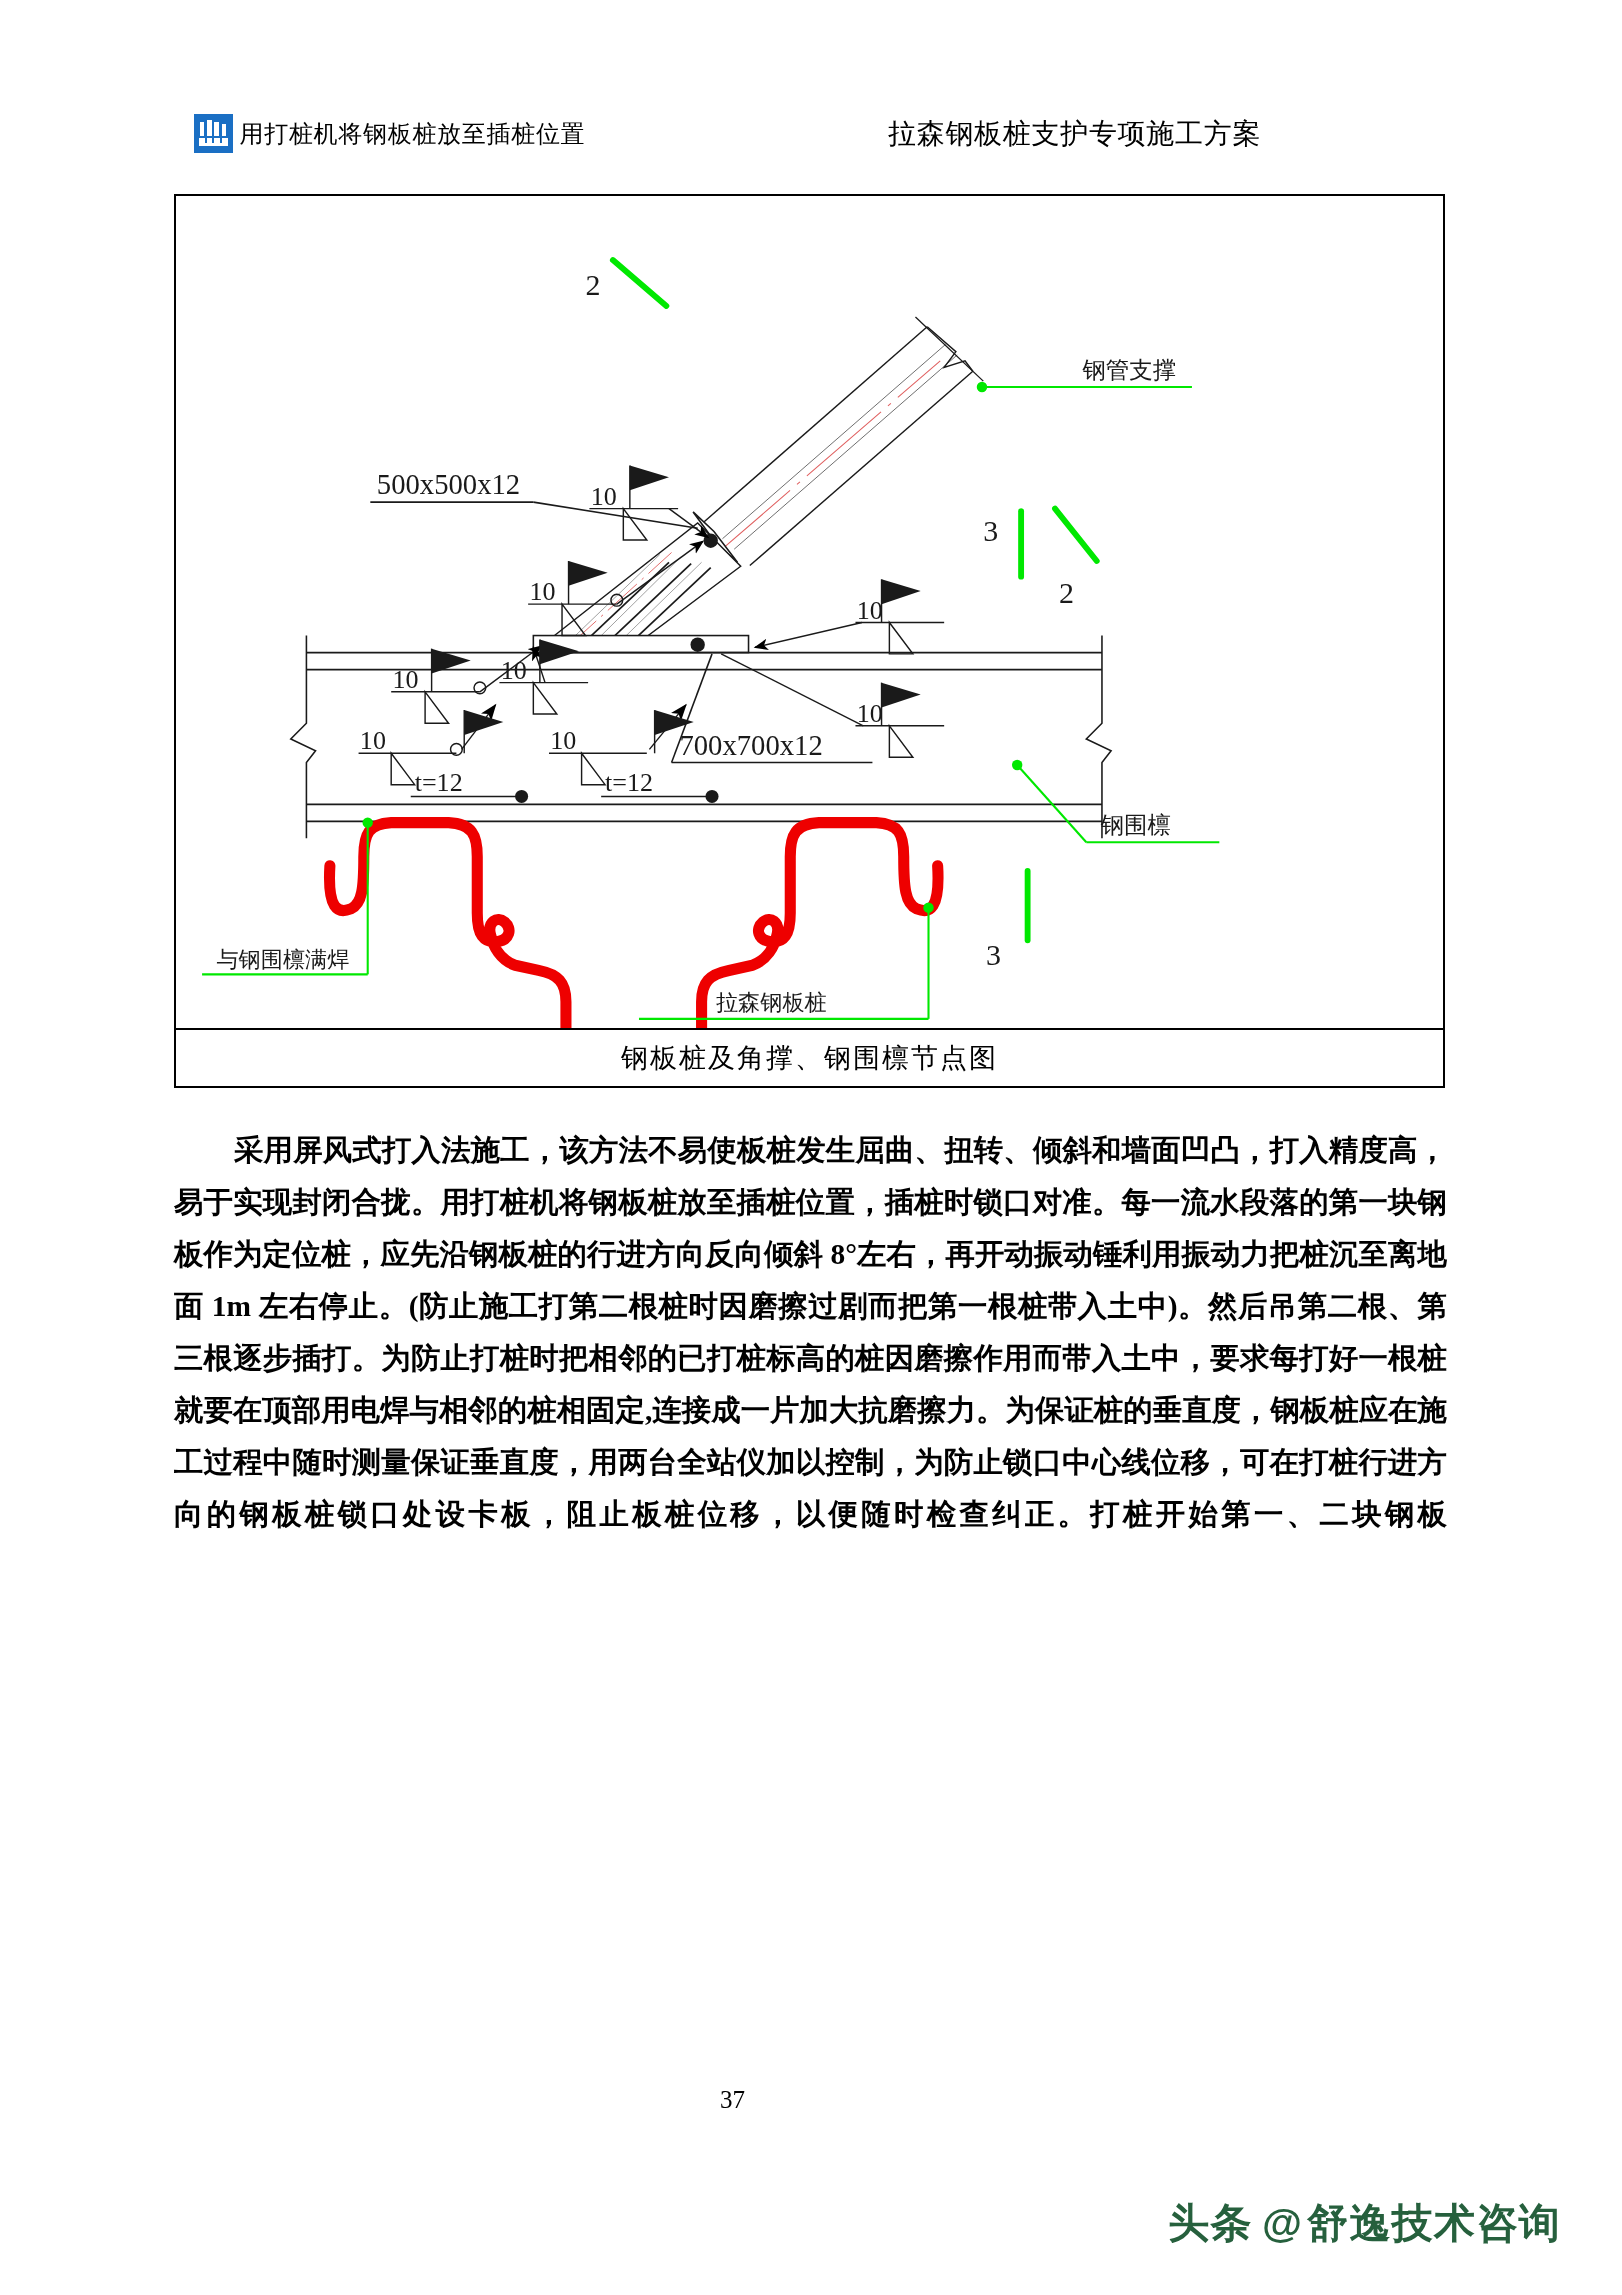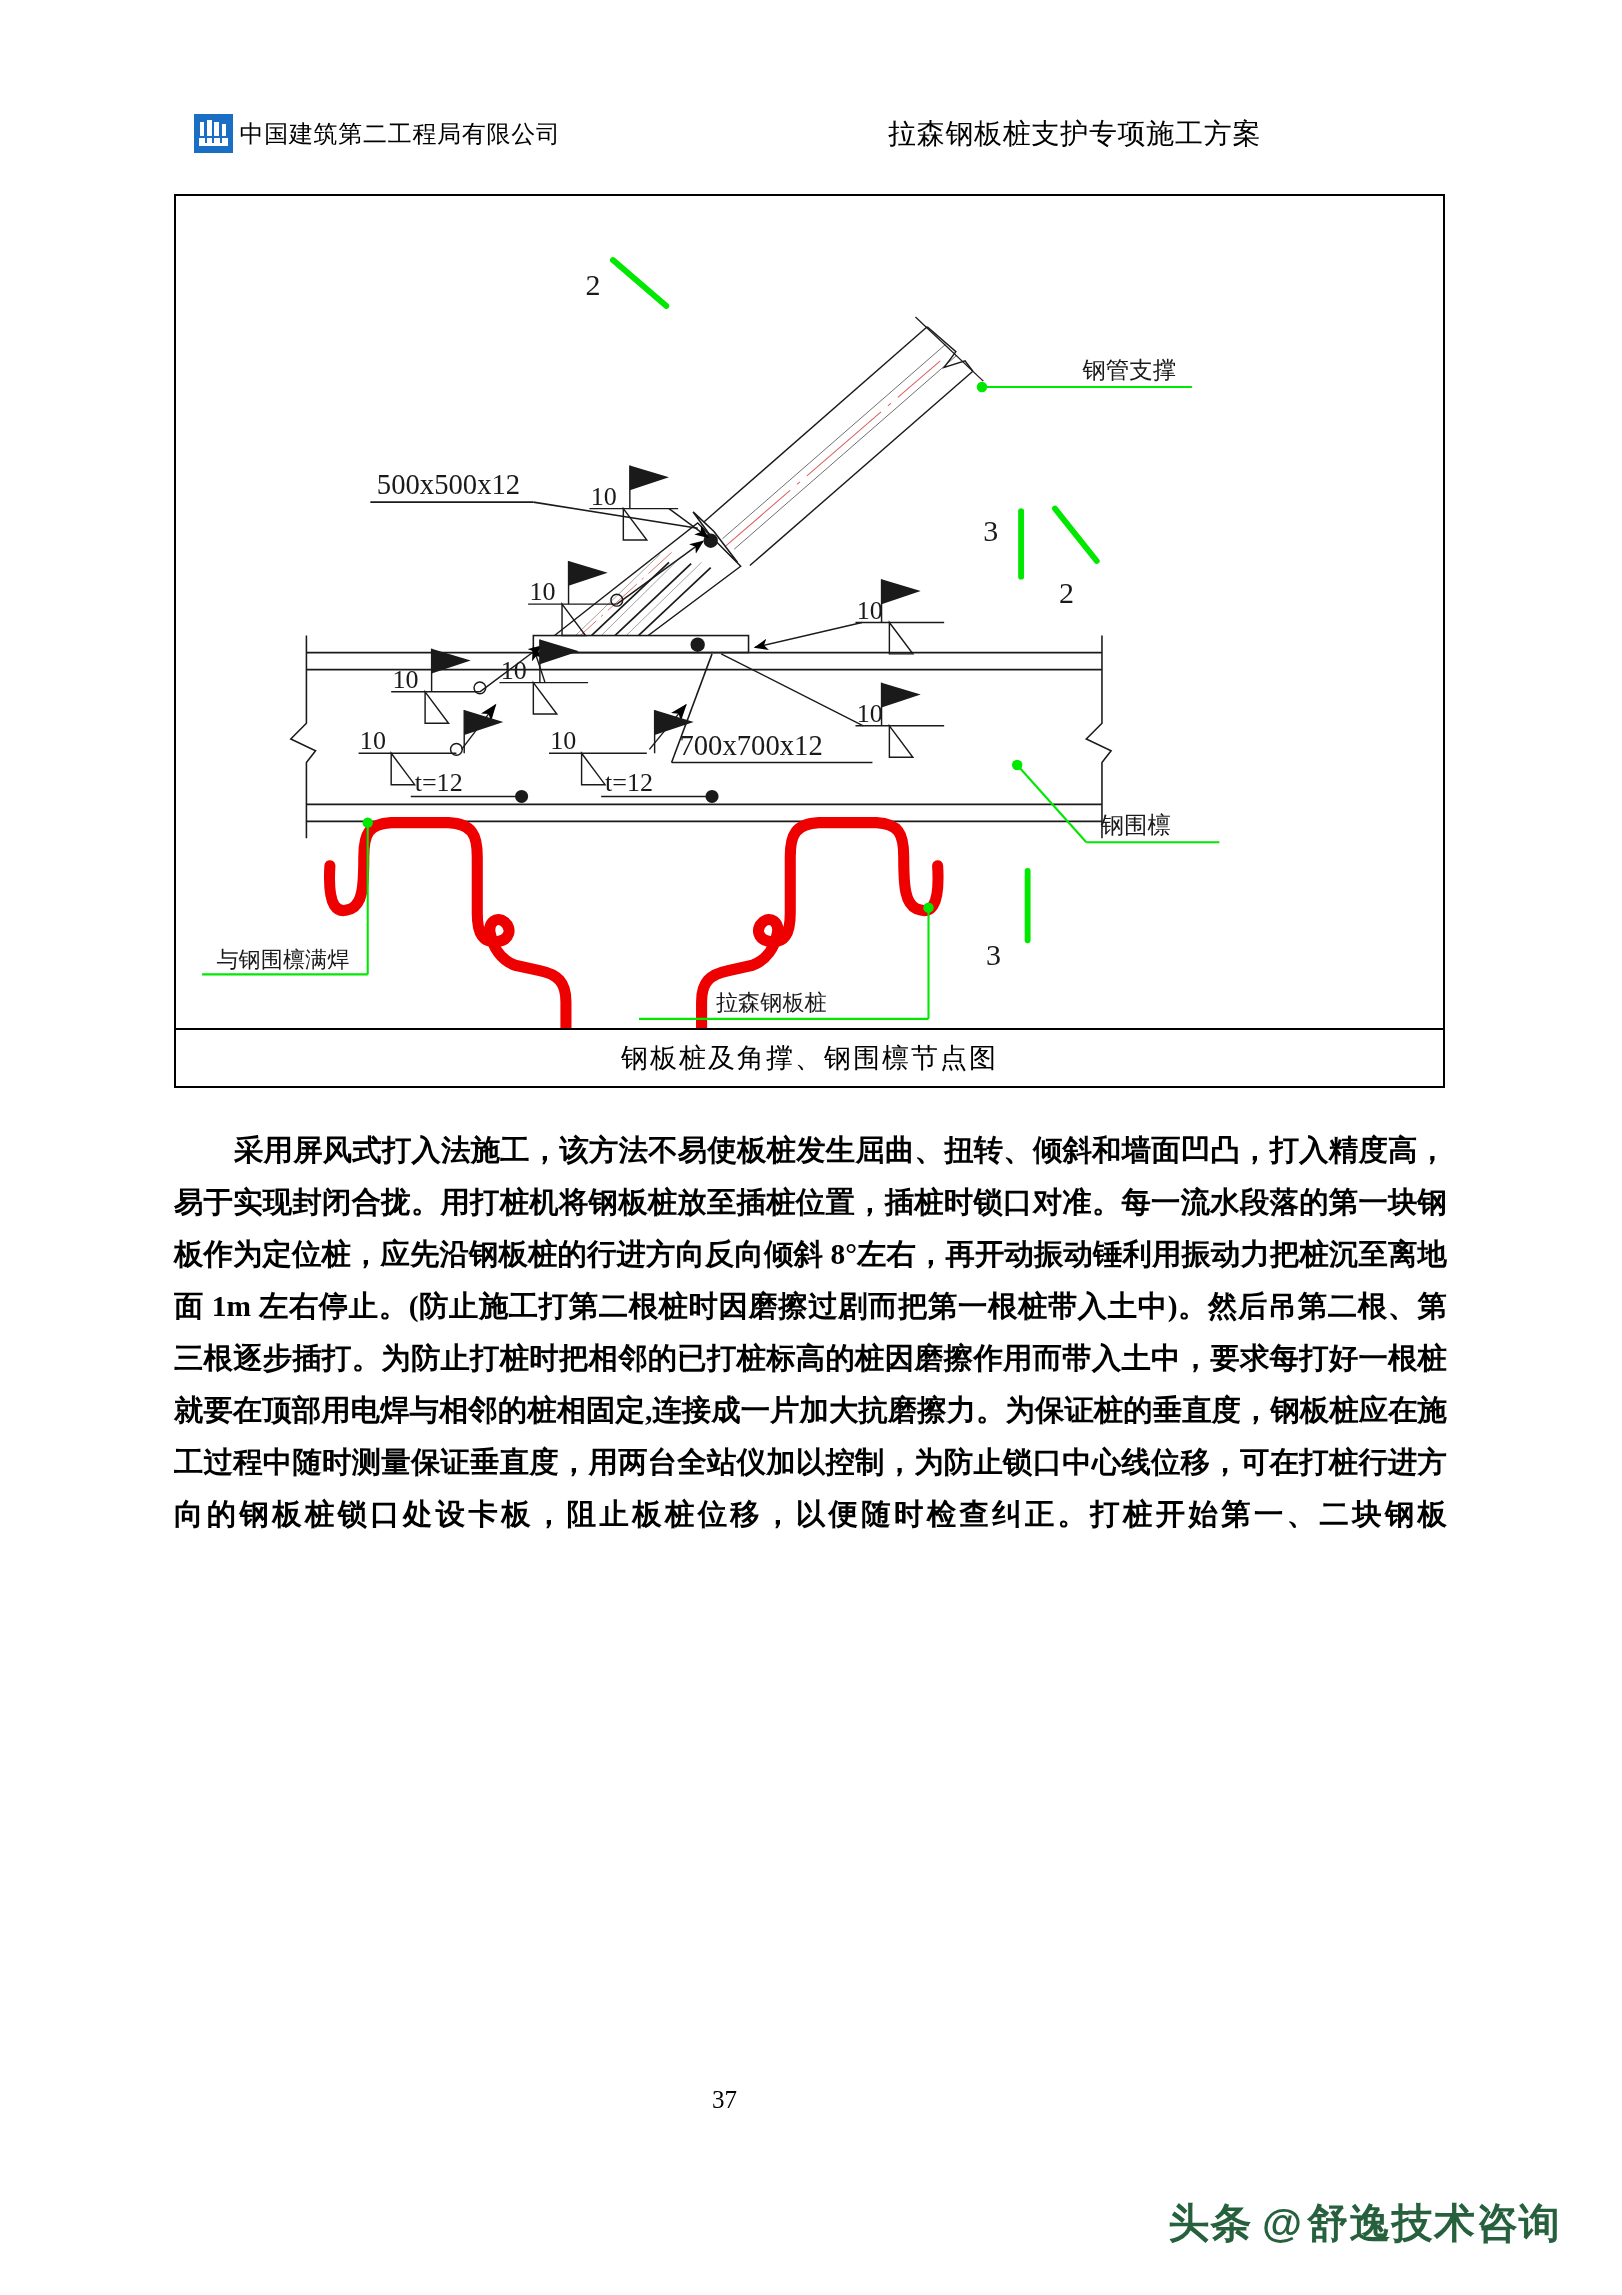--- a/index.html
+++ b/index.html
@@ -126,21 +126,21 @@
     letter-spacing: 0px;
   }
   .body-text p.last-natural {
     text-align-last: justify;
     font-weight: bold;
   }
 
   
   .page-number {
     position: absolute;
-    left: 4px;
+    left: 12px;
     top: 2086px;
     width: 1441px;
     text-align: center;
     font-size: 25px;
   }
 
   
   .watermark {
     position: absolute;
     right: 62px;
@@ -162,21 +162,21 @@
   <div class="logo-mark">
     <span class="bar b1"></span>
     <span class="bar b2"></span>
     <span class="bar b3"></span>
     <span class="bar b4"></span>
     <span class="lower"></span>
     <span class="lower-notch" style="left:11px;"></span>
     <span class="lower-notch" style="left:18.3px;"></span>
     <span class="lower-notch" style="left:25.5px;"></span>
   </div>
-  <span class="header-left">中国建筑第二工程局有限公司</span>
+  <span class="header-left">用打桩机将钢板桩放至插桩位置</span>
   <span class="header-right">拉森钢板桩支护专项施工方案</span>
 </div>
 
 <div class="figure-block">
   <div class="figure-canvas">
     <svg viewBox="0 0 1943 1272" preserveAspectRatio="none">
       <defs>
         <marker id="arrowSolid" markerWidth="11" markerHeight="11" refX="9" refY="4" orient="auto">
           <path d="M0,0 L10,4 L0,8 L2.6,4 Z" fill="#000"></path>
         </marker>

